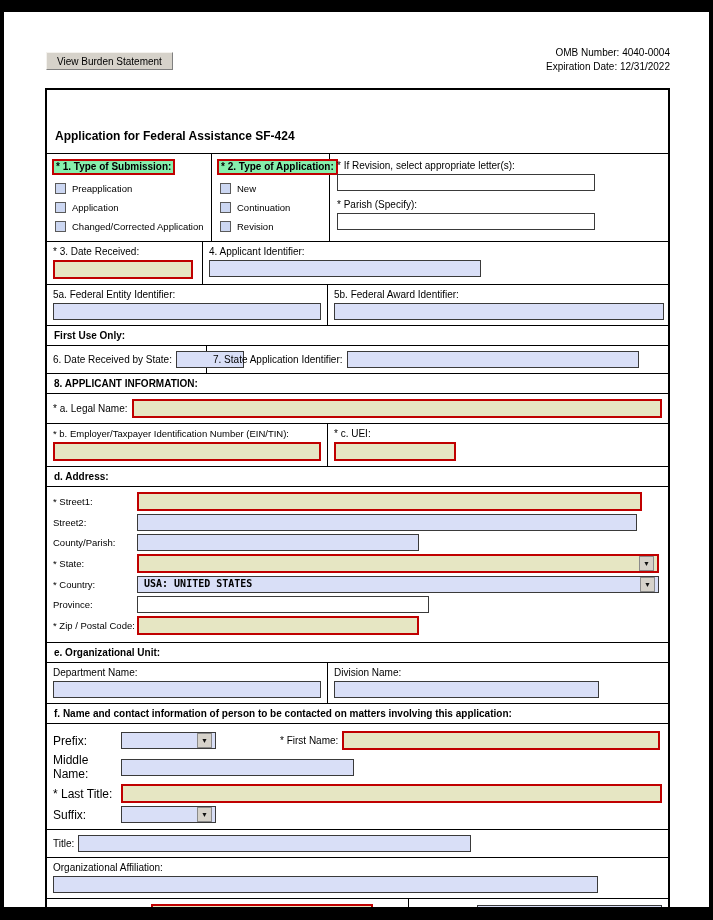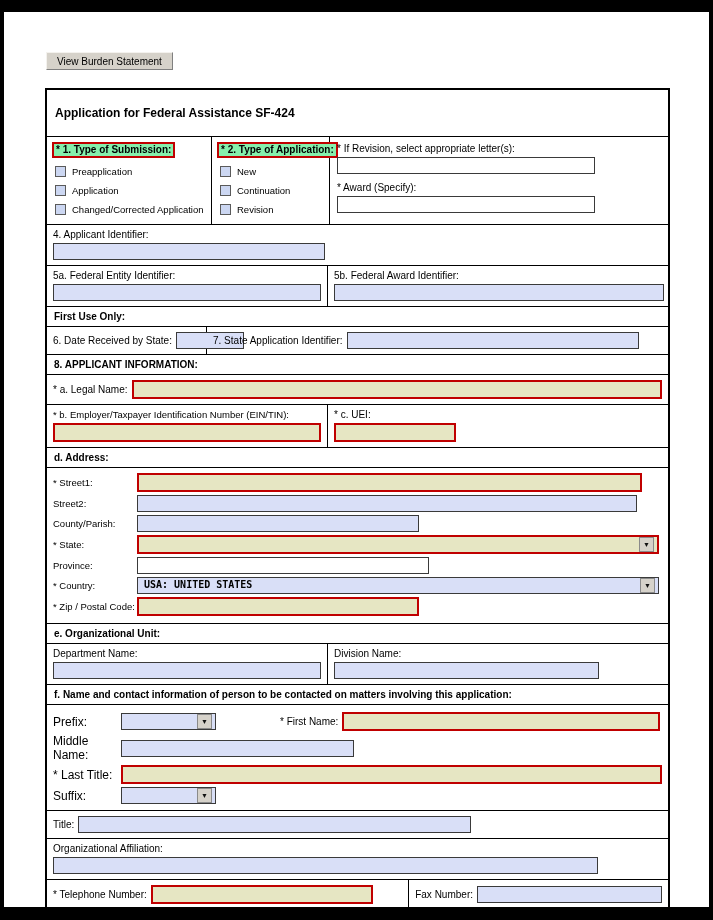--- a/index.html
+++ b/index.html
@@ -13,21 +13,21 @@
     font-family:"Liberation Sans",sans-serif; font-size:10px; cursor:pointer; }
   .omb { position:absolute; right:0; top:0; text-align:right; font-size:10px; line-height:14px; }
 
   .form { margin:0 39px 0 41px; border:2px solid #000; font-size:10px; }
   .row { border-bottom:1px solid #000; }
   .row:last-child { border-bottom:none; }
   .flexrow { display:flex; }
   .cell { border-right:1px solid #000; }
   .cell:last-child { border-right:none; }
 
-  .title-row { padding:16px 8px; font-weight:bold; font-size:12px; }
+  .title-row { padding:10px 8px; font-weight:bold; font-size:12px;margin-top:29px; }
   .hdr-row { padding:4px 7px; font-weight:bold; font-size:10px; }
   .lbl { font-size:10px; white-space:nowrap; }
   .sm { font-size:9.5px; }
 
   .hl { display:inline-block; background:#86efac; border:2px solid #c00000; padding:0 2px 1px 2px;
         font-weight:bold; font-size:10px; white-space:nowrap; }
 
   .ctl { height:17px; border:1px solid #3a3a3a; background:#d9dff7; font-family:"Liberation Sans",sans-serif; font-size:10px; padding:0 3px; }
   .req { background:#e6e6c3; border:2px solid #c00000; height:19px; }
   .opt { background:#d9dff7; }
@@ -62,20 +62,24 @@
   .w272{width:272px}.w282{width:282px}.w292{width:292px}.w318{width:318px}.w325{width:325px}
   .w330{width:330px}.w393{width:393px}.w500{width:500px}.w505{width:505px}.w522{width:522px}.w545{width:545px}.w546{width:546px}.mr4{margin-right:4px}.mt8{margin-top:8px}
 </style>
 </head>
 <body>
 
 <div class="page">
 
   <div class="top-bar">
     <button class="burden-btn">View Burden Statement</button>
+    <div class="omb">
+      <div>OMB Number: 4040-0004</div>
+      <div>Expiration Date: 12/31/2022</div>
+    </div>
   </div>
 
   <div class="form">
 
     <div class="row title-row">Application for Federal Assistance SF-424</div>
 
     <div class="row flexrow types-row">
       <div class="cell c-sub">
         <span class="hl">* 1. Type of Submission:</span>
         <div class="cb-row">
@@ -102,26 +106,30 @@
           <span class="lbl sm">Continuation</span>
         </div>
         <div class="cb-row">
           <span class="cb"></span>
           <span class="lbl sm">Revision</span>
         </div>
       </div>
       <div class="cell c-rev">
         <span class="lbl stack-lbl">* If Revision, select appropriate letter(s):</span>
         <input class="ctl plain w258" style="">
-        <span class="lbl stack-lbl mt8">* Award (Specify):</span>
+        <span class="lbl stack-lbl mt8">* Parish (Specify):</span>
         <input class="ctl plain w258" style="">
       </div>
     </div>
 
     <div class="row flexrow">
+      <div class="cell pad-cell" style="width:156px">
+        <span class="lbl stack-lbl">* 3. Date Received:</span>
+        <input class="ctl req w140" style="">
+      </div>
       <div class="cell pad-cell" style="flex:1">
         <span class="lbl stack-lbl">4. Applicant Identifier:</span>
         <input class="ctl opt w272" style="">
       </div>
     </div>
 
     <div class="row flexrow">
       <div class="cell pad-cell" style="width:281px">
         <span class="lbl stack-lbl">5a. Federal Entity Identifier:</span>
         <input class="ctl opt w268" style="">
@@ -179,31 +187,31 @@
         <input class="ctl opt w282" style="">
       </div>
       <div class="addr-line">
         <span class="addr-lbl">* State:</span>
         <div class="select ctl req w522">
           <span class="sel-txt"></span>
           <span class="sel-arrow">▼</span>
         </div>
       </div>
       <div class="addr-line">
-        <span class="addr-lbl">Province:</span>
-        <input class="ctl plain w292" style="">
-      </div>
-      <div class="addr-line">
         <span class="addr-lbl">* Country:</span>
         <div class="select ctl opt w522">
           <span class="sel-txt mono">USA: UNITED STATES</span>
           <span class="sel-arrow">▼</span>
         </div>
       </div>
       <div class="addr-line">
+        <span class="addr-lbl">Province:</span>
+        <input class="ctl plain w292" style="">
+      </div>
+      <div class="addr-line">
         <span class="addr-lbl">* Zip / Postal Code:</span>
         <input class="ctl req w282" style="">
       </div>
     </div>
 
     <div class="row hdr-row">e. Organizational Unit:</div>
 
     <div class="row flexrow">
       <div class="cell pad-cell" style="width:281px">
         <span class="lbl stack-lbl">Department Name:</span>

